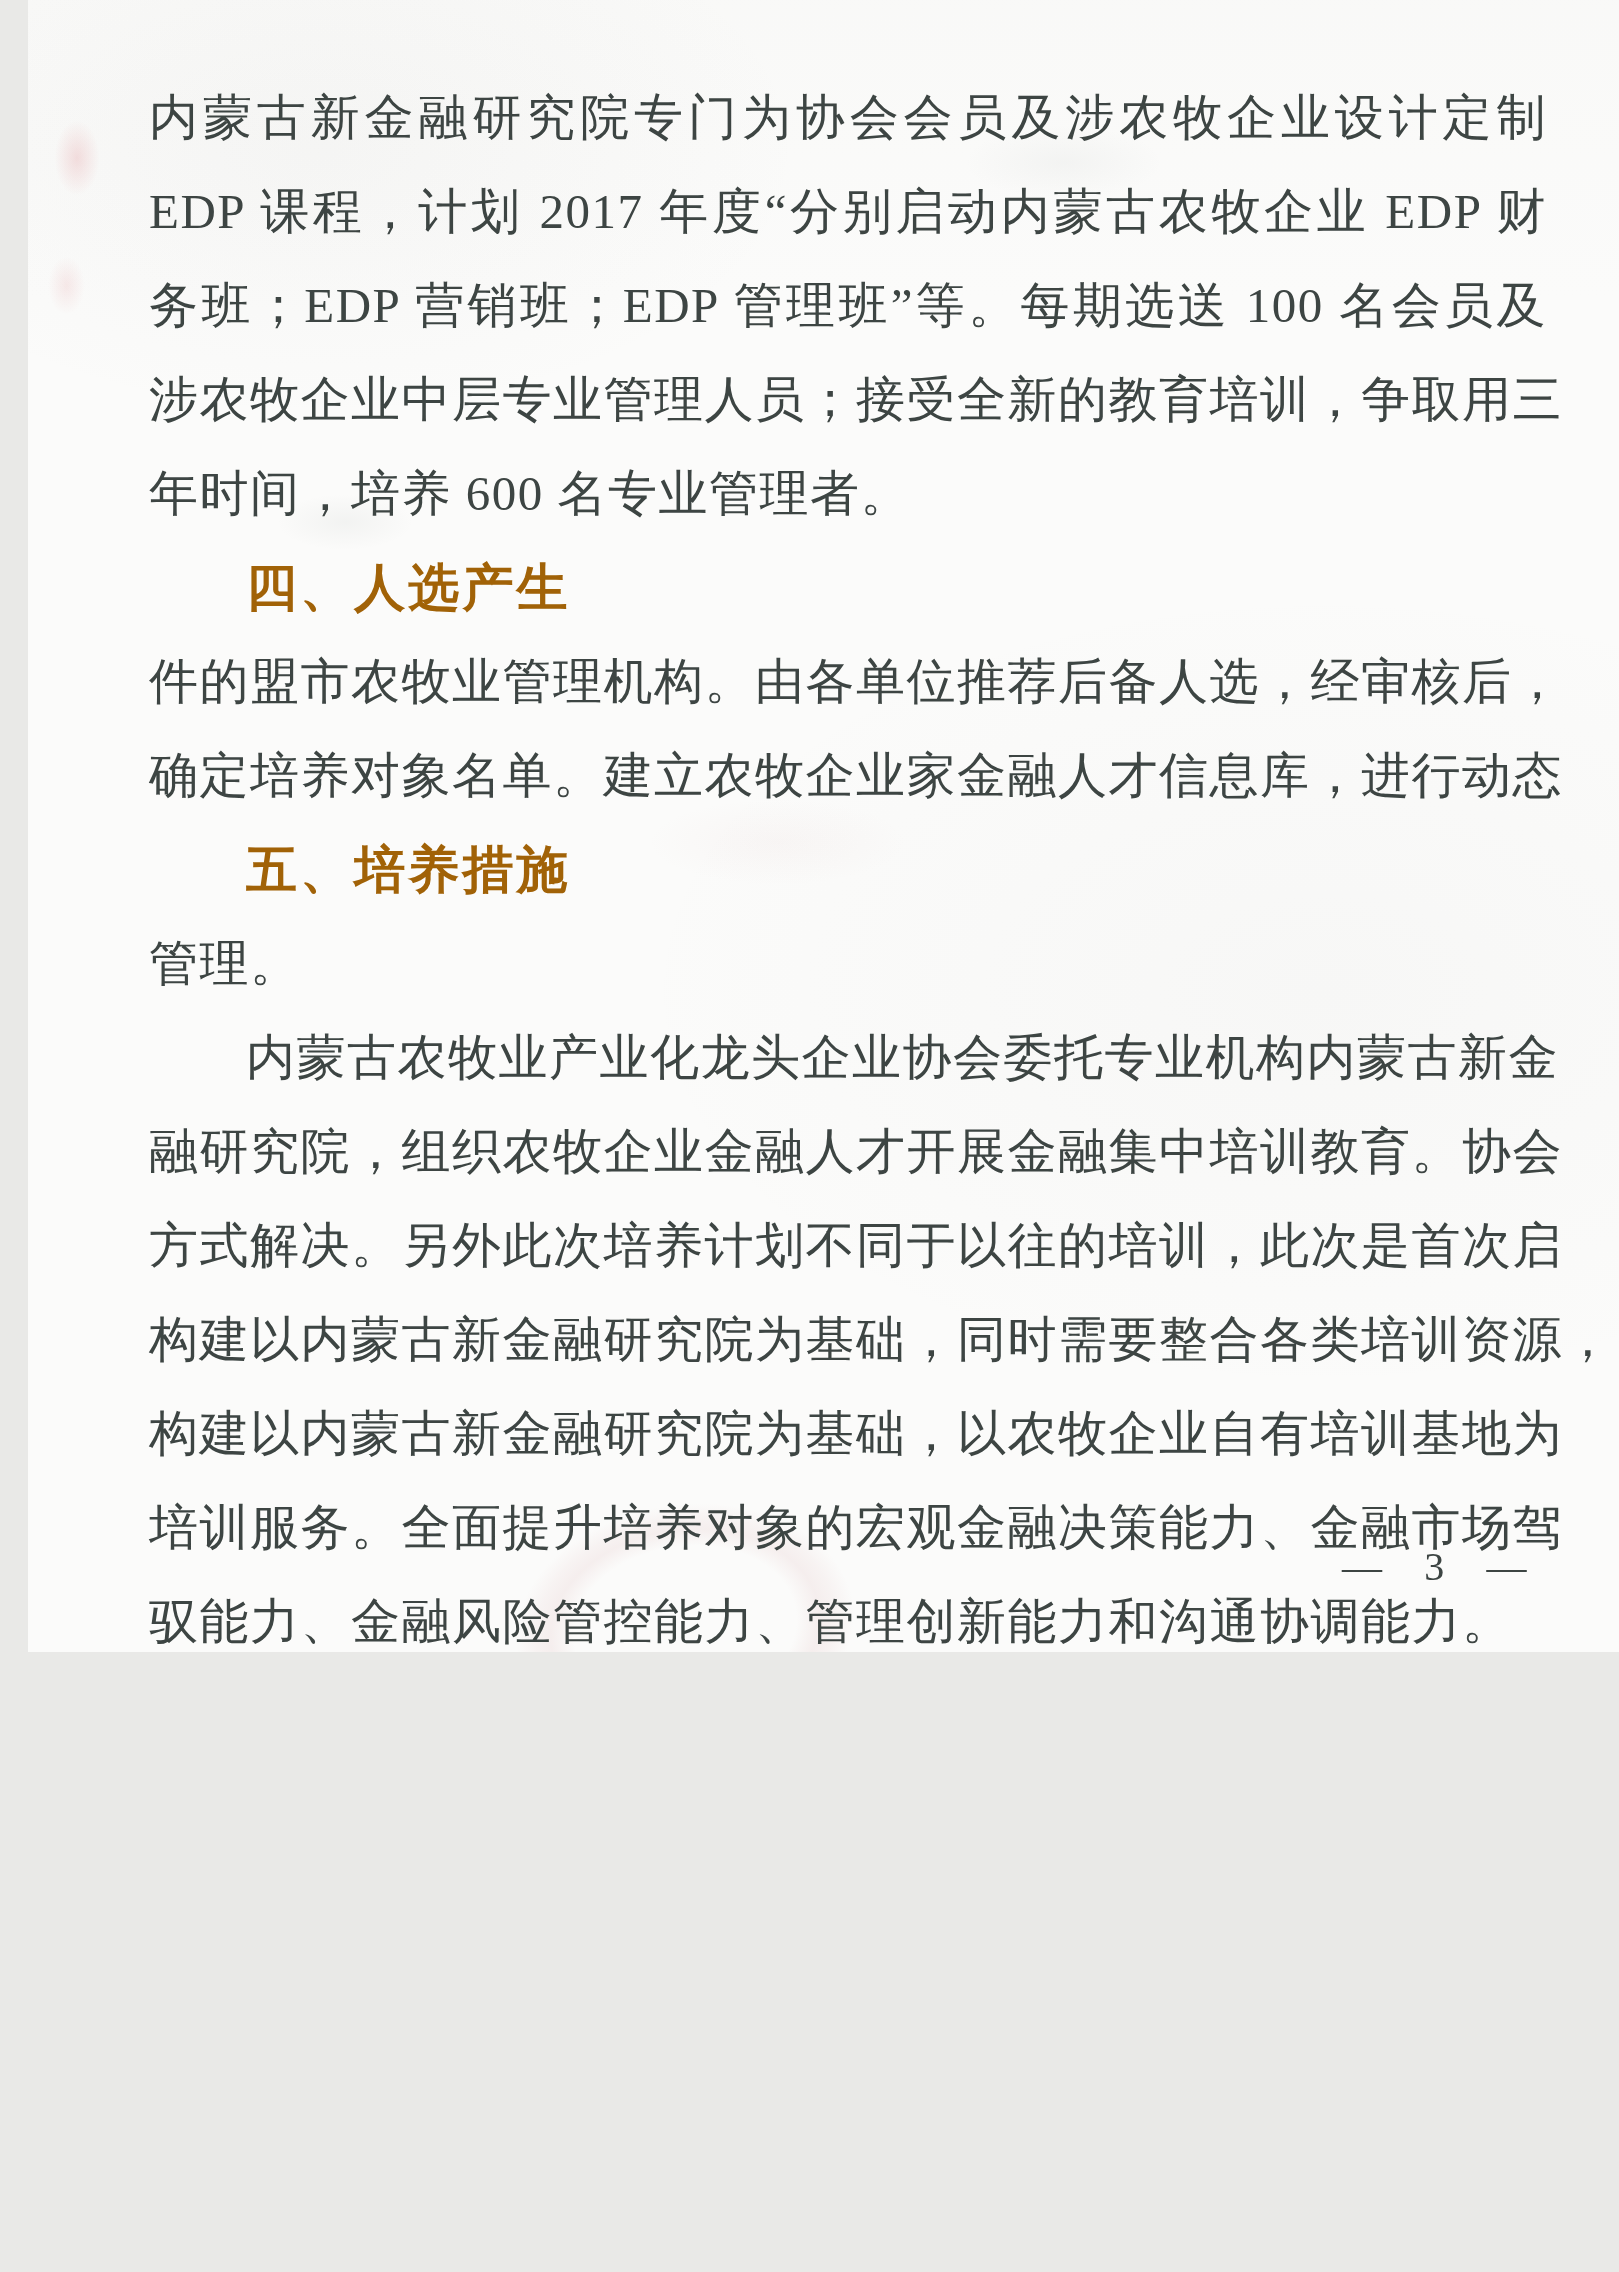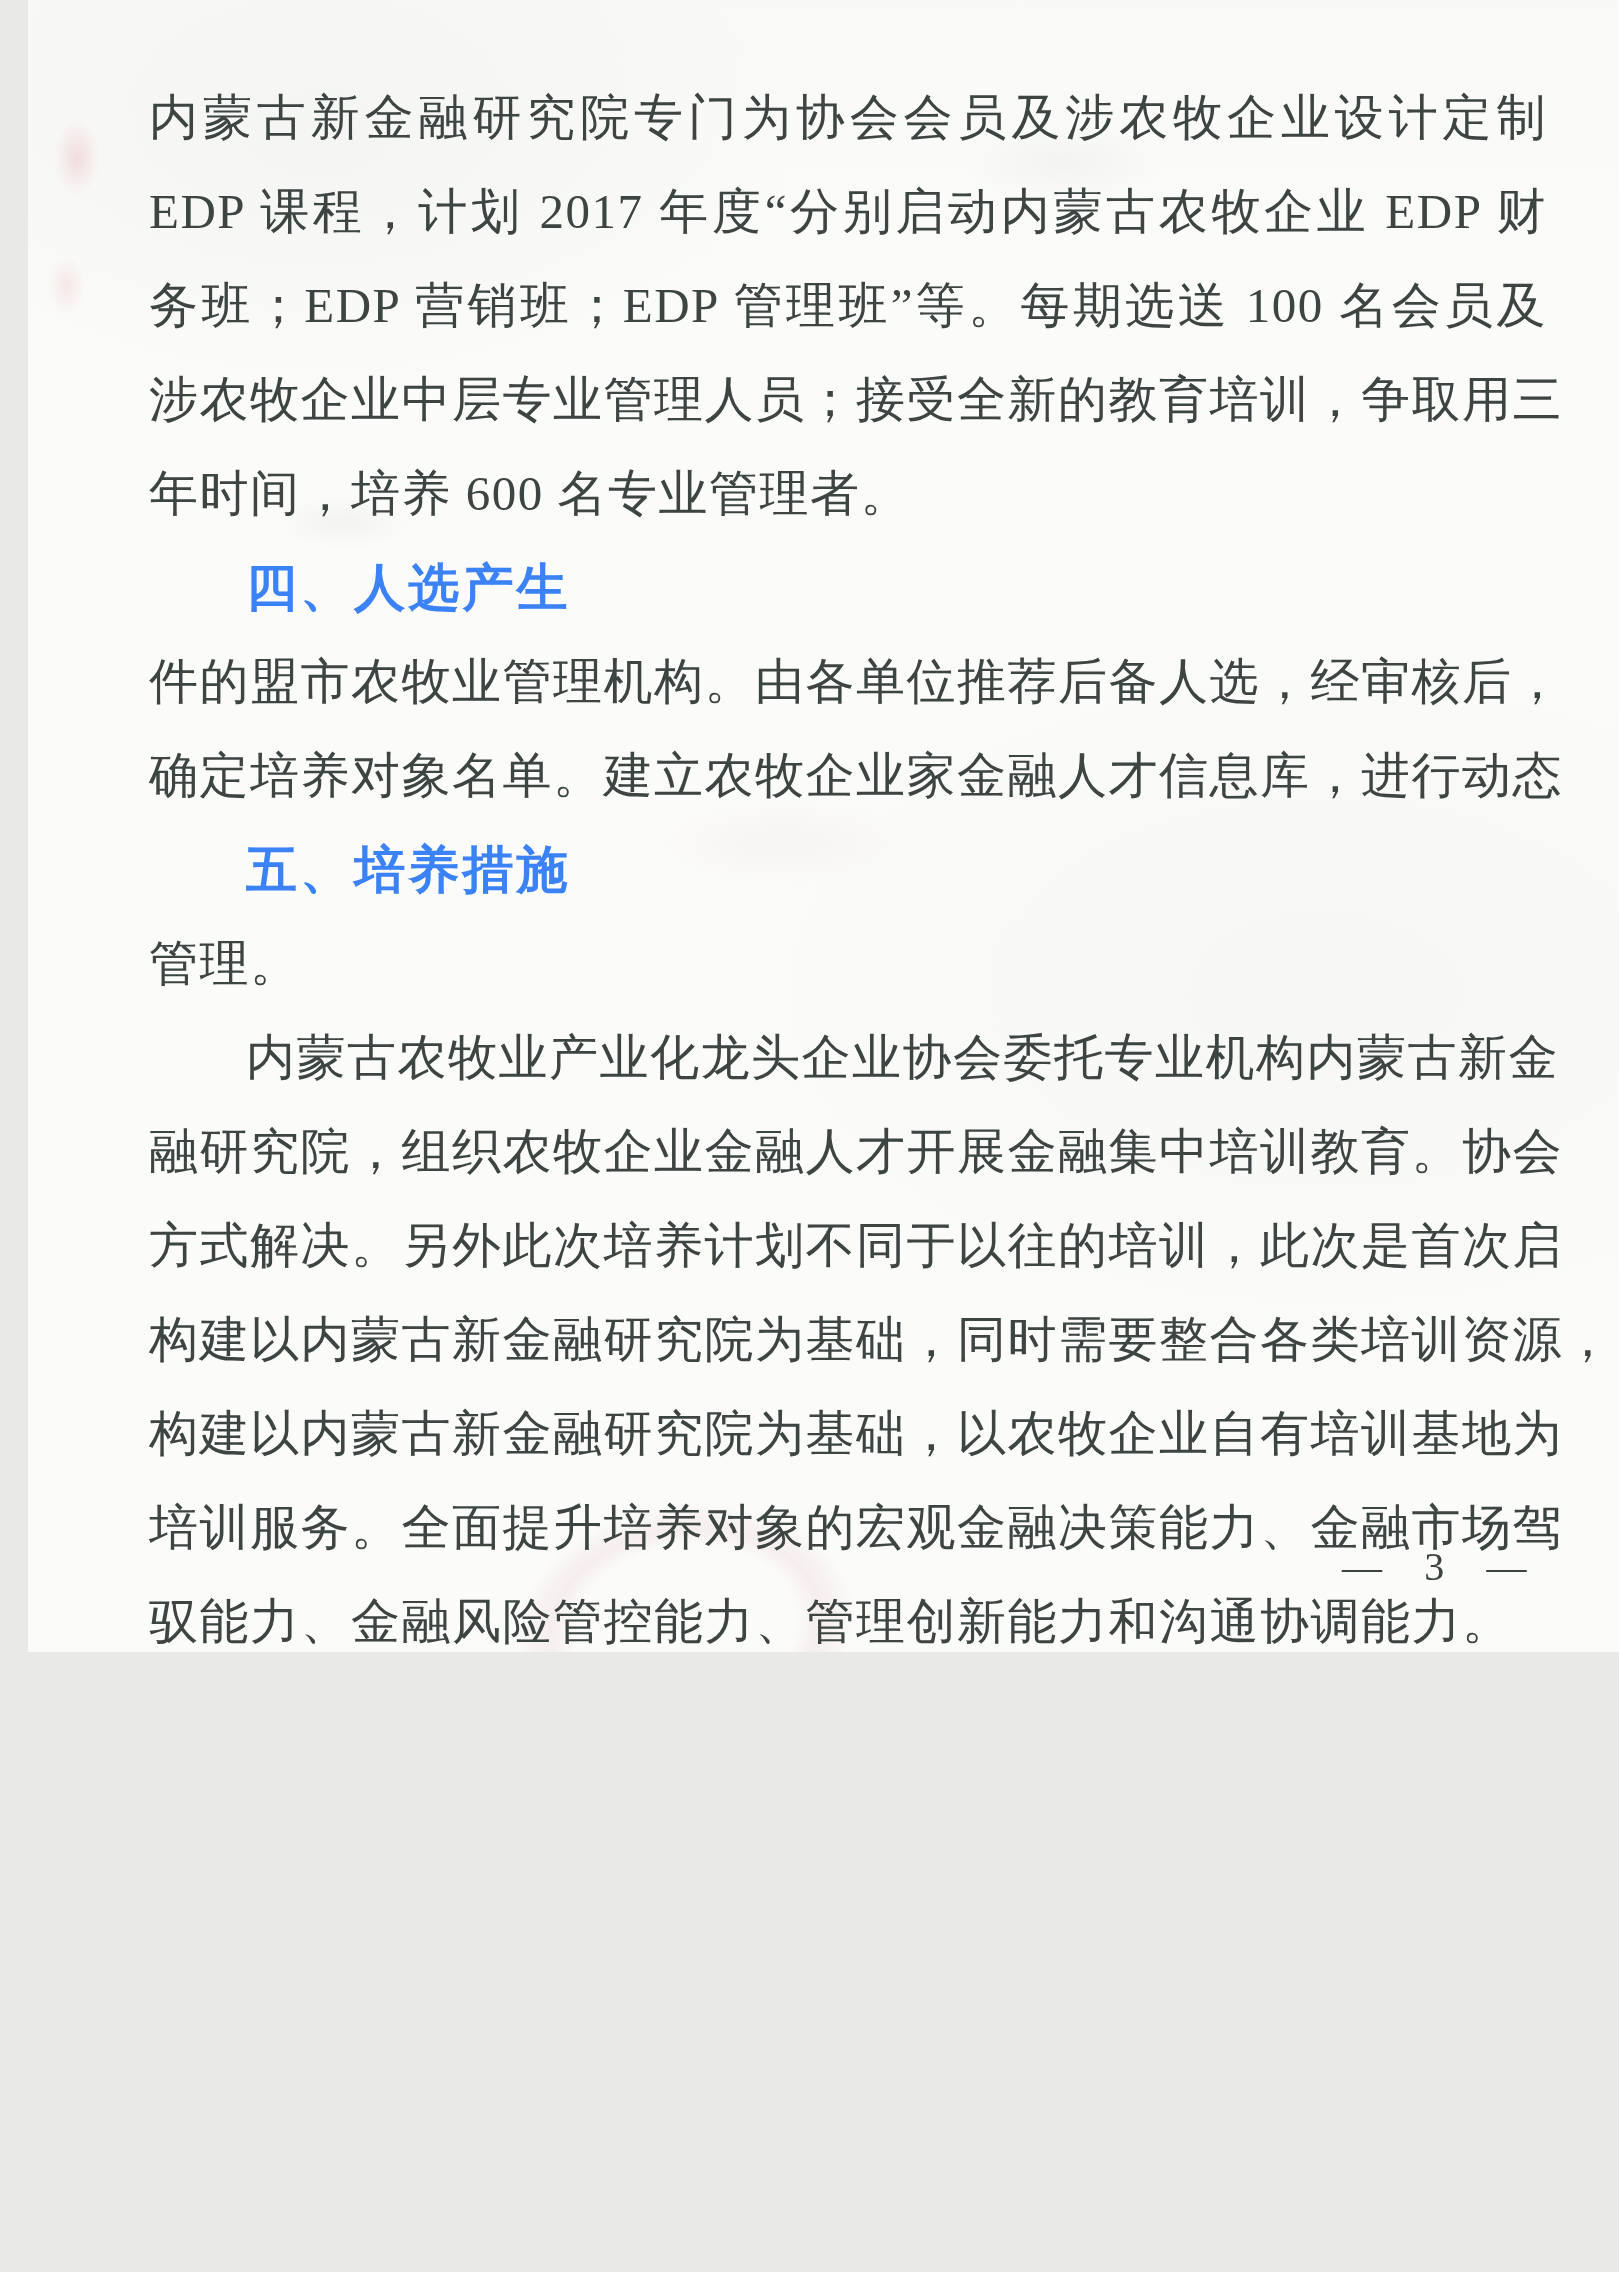--- a/index.html
+++ b/index.html
@@ -40,21 +40,21 @@
     text-align:center;
     text-align-last:left;
   }
   .line.indent{
     text-indent:97px;
   }
   .line.heading{
     font-family:"Liberation Sans","DejaVu Sans",sans-serif;
     font-weight:700;
     font-size:51px;
-    color:#3b82f6;
+    color:#a16207;
     text-align:left;
     text-align-last:left;
     letter-spacing:3.1px;
   }
   .footer{
     position:absolute;
     right:117px;
     bottom:62px;
     font-size:40px;
     color:#3d4543;

